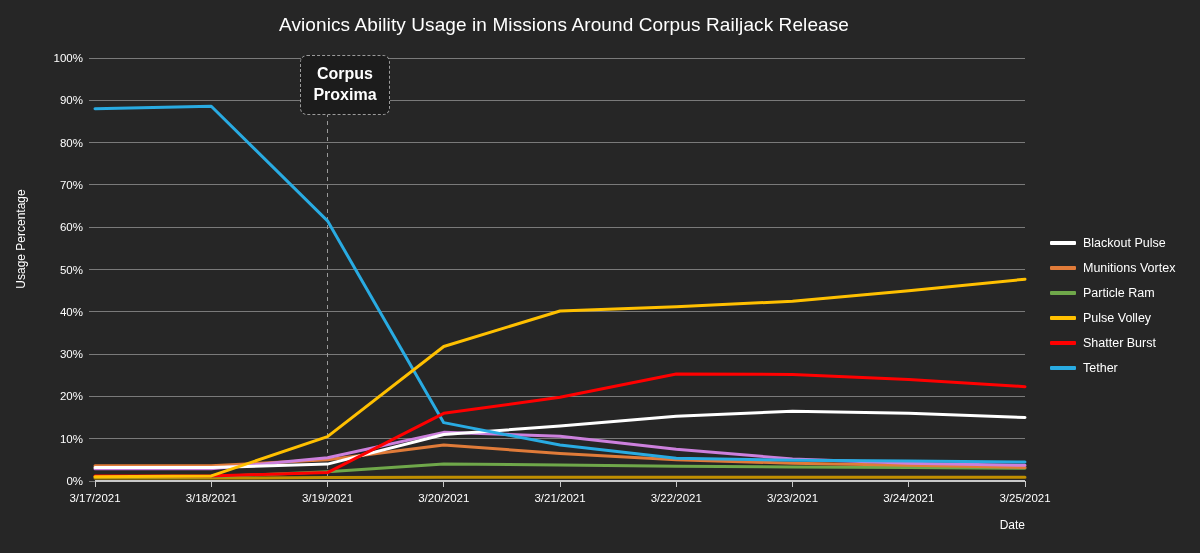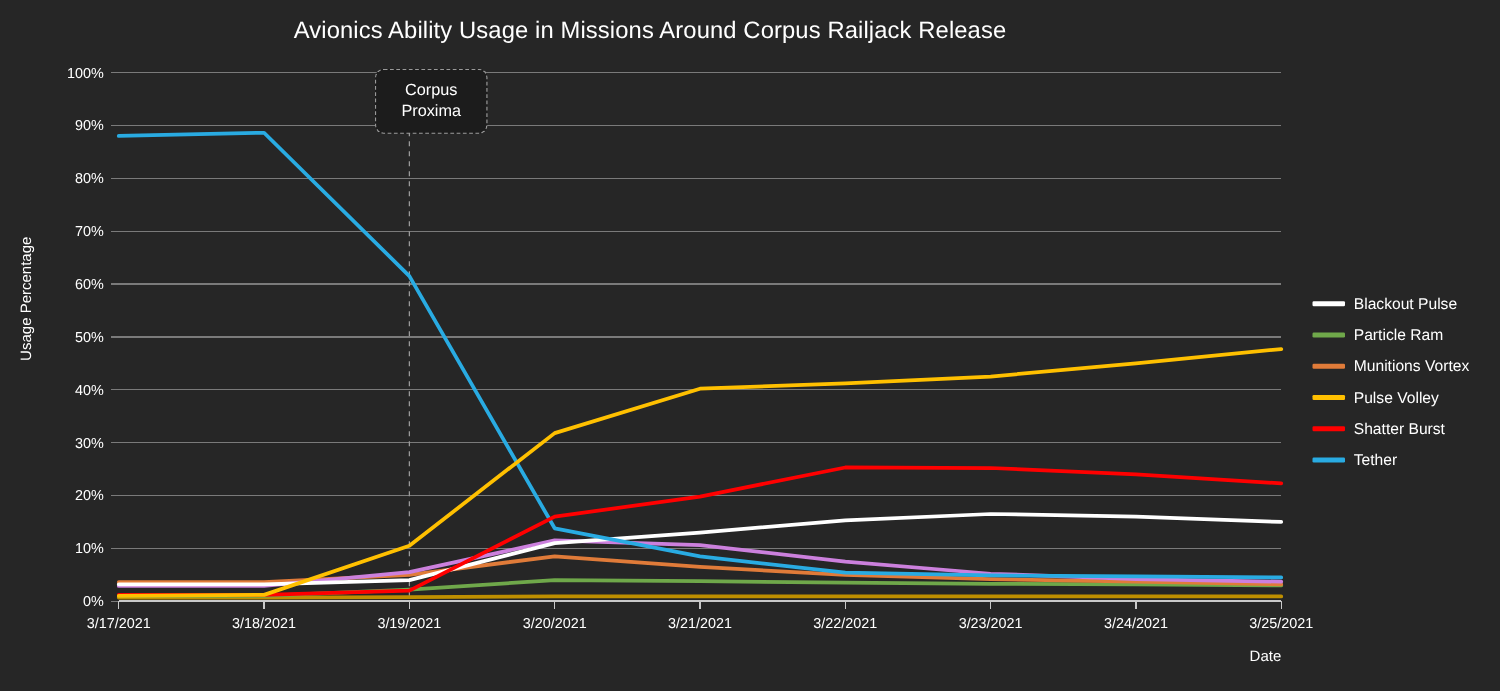--- a/index.html
+++ b/index.html
@@ -23,20 +23,21 @@
   #chart-title {
     position: absolute;
     left: 0;
     top: 14px;
     width: 1040px;
     text-align: center;
     font-size: 19px;
     font-weight: normal;
     color: #ffffff;
     letter-spacing: 0.1px;
+    padding-left: 44px;
   }
   #plot-svg {
     position: absolute;
     left: 0;
     top: 0;
   }
   .axis-label {
     position: absolute;
     font-size: 12px;
     color: #ffffff;
@@ -82,23 +83,24 @@
   #annotation-box {
     position: absolute;
     left: 300px;
     top: 55px;
     width: 80px;
     padding: 8px 4px;
     background: #1c1c1c;
     border: 1px dashed #9a9a9a;
     border-radius: 7px;
     text-align: center;
-    font-size: 13px;
+    font-size: 16px;
     line-height: 1.3;
     color: #ffffff;
+    font-weight: bold;
   }
   .tick-text {
     font-size: 11.5px;
     fill: #ffffff;
   }
 </style>
 </head>
 <body>
 
 <div id="chart-root">
@@ -176,28 +178,28 @@
     <div>Corpus</div>
     <div>Proxima</div>
   </div>
 
   <div id="legend">
       <div class="legend-item">
         <span class="legend-swatch" style="background: rgb(255, 255, 255);"></span>
         <span class="legend-label">Blackout Pulse</span>
       </div>
       <div class="legend-item">
+        <span class="legend-swatch" style="background: rgb(224, 123, 57);"></span>
+        <span class="legend-label">Munitions Vortex</span>
+      </div>
+      <div class="legend-item">
         <span class="legend-swatch" style="background: rgb(111, 168, 74);"></span>
         <span class="legend-label">Particle Ram</span>
       </div>
       <div class="legend-item">
-        <span class="legend-swatch" style="background: rgb(224, 123, 57);"></span>
-        <span class="legend-label">Munitions Vortex</span>
-      </div>
-      <div class="legend-item">
         <span class="legend-swatch" style="background: rgb(255, 192, 0);"></span>
         <span class="legend-label">Pulse Volley</span>
       </div>
       <div class="legend-item">
         <span class="legend-swatch" style="background: rgb(255, 0, 0);"></span>
         <span class="legend-label">Shatter Burst</span>
       </div>
       <div class="legend-item">
         <span class="legend-swatch" style="background: rgb(41, 171, 226);"></span>
         <span class="legend-label">Tether</span>

